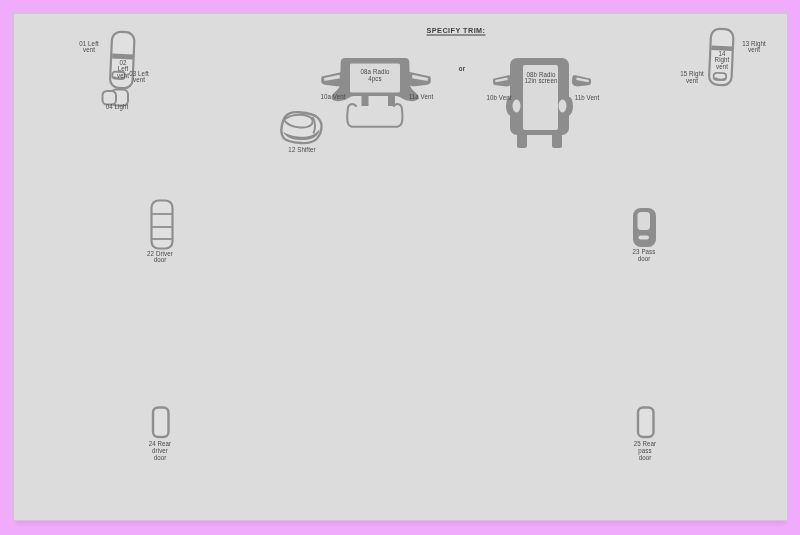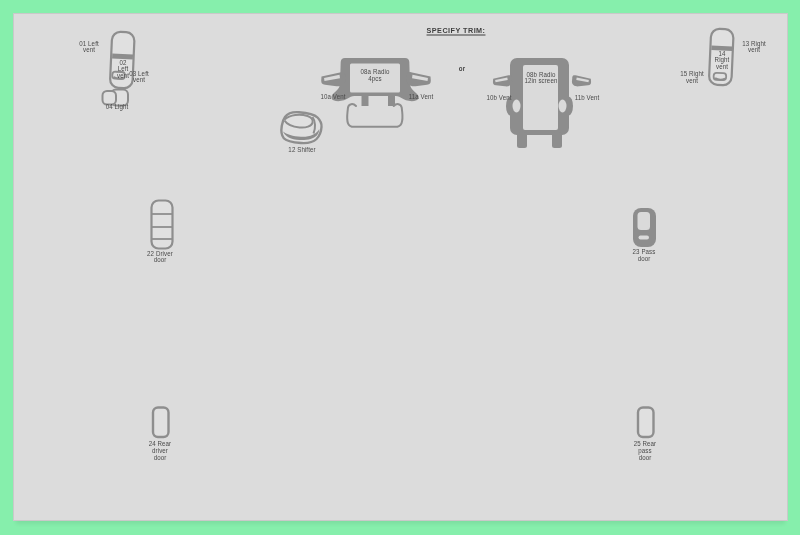--- a/index.html
+++ b/index.html
@@ -1,16 +1,16 @@
 <!DOCTYPE html>
 <html><head>
 <meta charset="utf-8">
 <style>
   html,body{margin:0;padding:0;background:#e4e4e4;font-family:"Liberation Sans",sans-serif;}
-  .canvas{position:relative;width:800px;height:535px;background:#86efac;overflow:hidden;}
+  .canvas{position:relative;width:800px;height:535px;background:#f0abfc;overflow:hidden;}
   .frame{position:absolute;left:13px;top:13px;width:773px;height:506px;background:#dcdcdc;
          border:1px solid #c9c9c9;box-shadow:0 6px 4px -3px rgba(0,0,0,0.07);}
   .shape{position:absolute;}
   .lbl{position:absolute;font-size:7px;line-height:6.8px;color:#4a4a4a;white-space:pre-line;
        text-align:center;transform:translate(-50%,-50%) scaleX(0.88);letter-spacing:0.1px;}
   .or{font-weight:bold;color:#444;}
   .title{position:absolute;left:456px;top:30px;font-size:7.6px;font-weight:bold;color:#3e3e3e;
          letter-spacing:0.5px;text-decoration:underline;text-underline-offset:1.5px;
          transform:translate(-50%,-50%) scaleX(0.95);white-space:nowrap;}
 </style>

